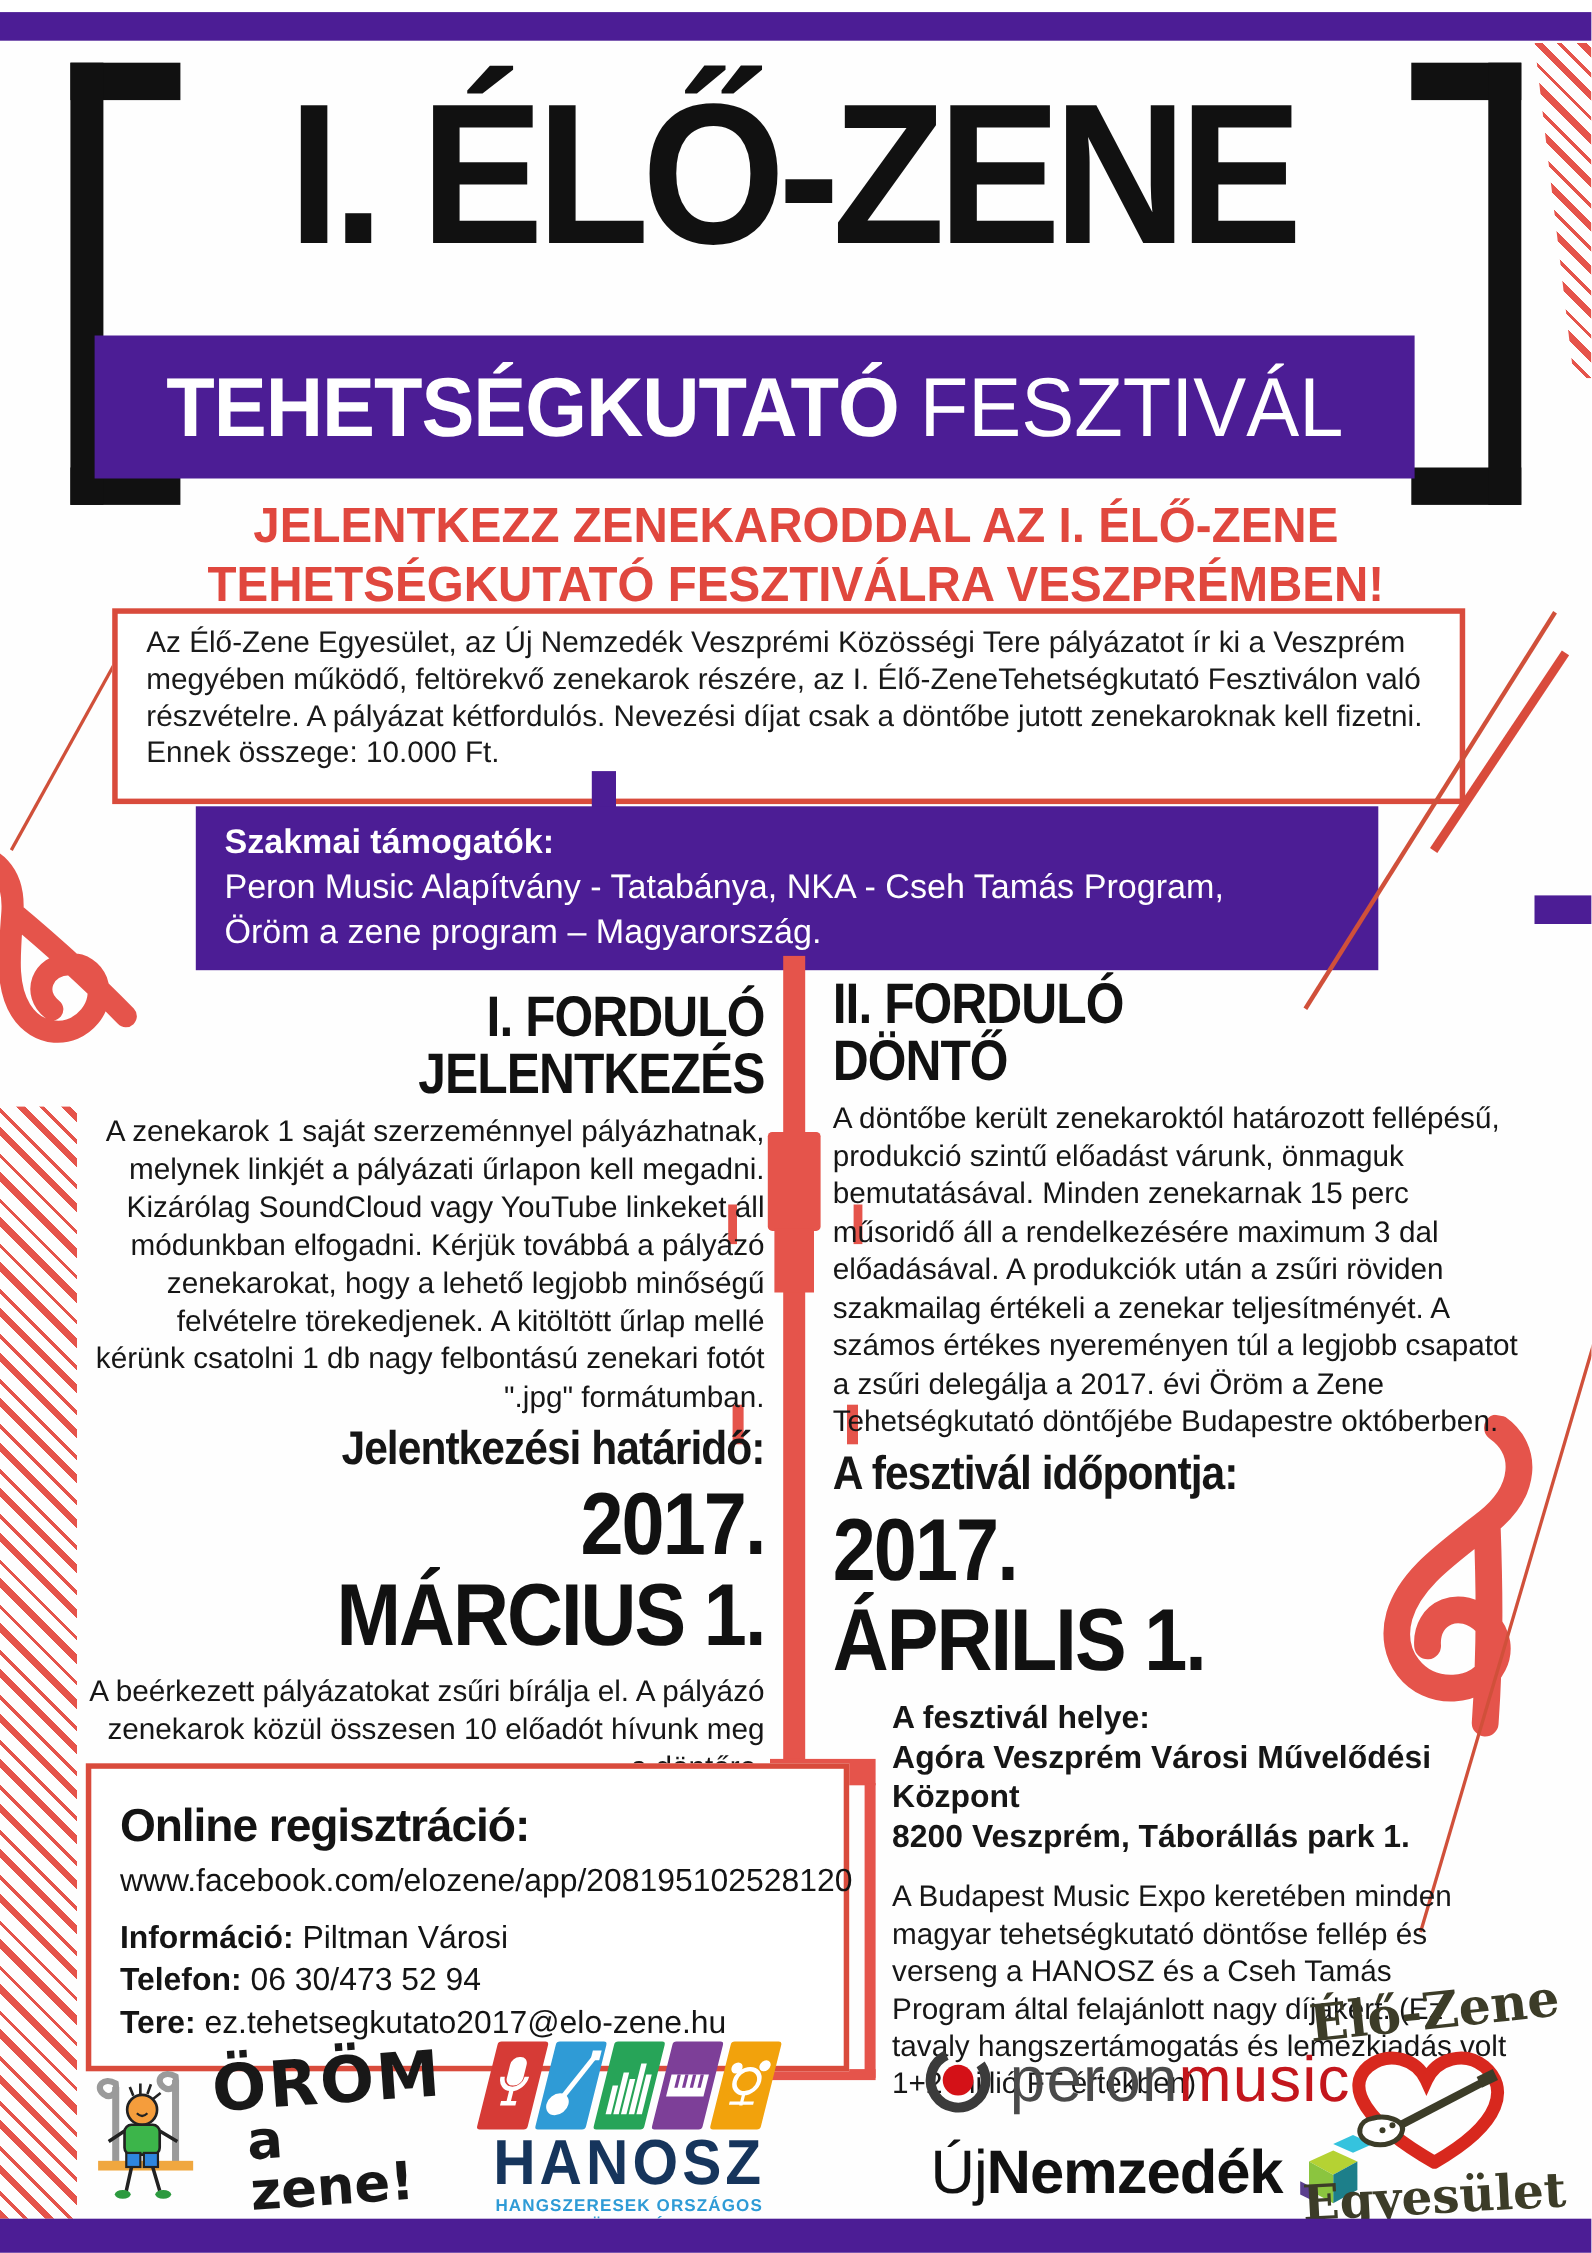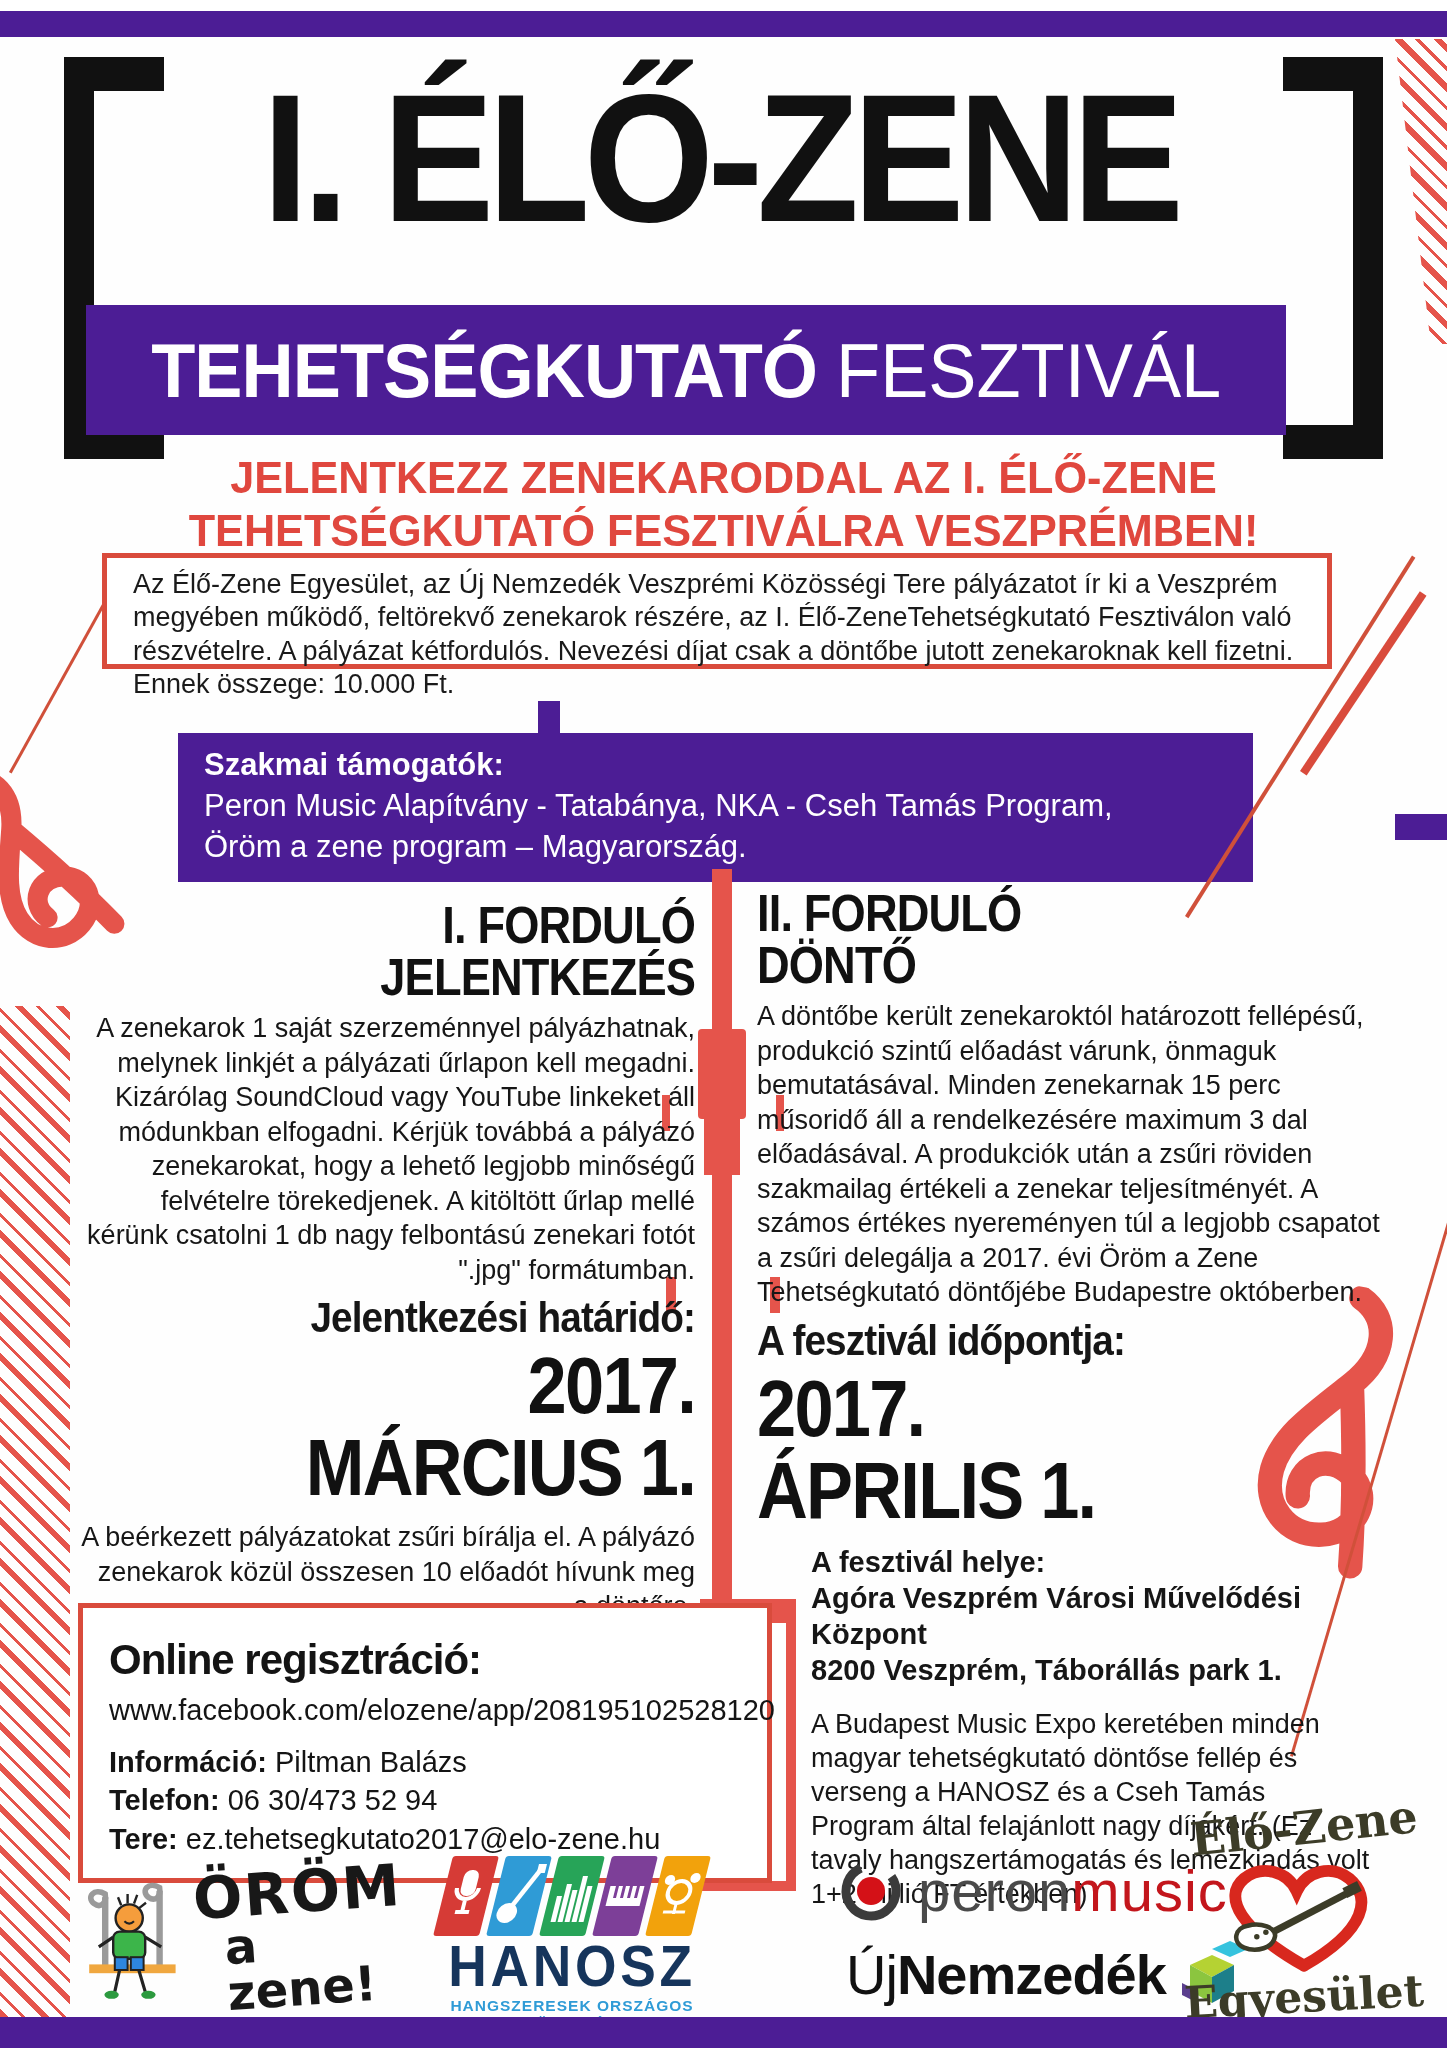--- a/index.html
+++ b/index.html
@@ -30,21 +30,21 @@
     font-weight:800; letter-spacing:-7px; color:#111; transform:scaleX(.92); transform-origin:center; white-space:nowrap; }
 
   .banner { left:86px; top:294px; width:1200px; height:130px; display:flex; align-items:center; justify-content:center; }
   .banner .in { color:#fff; font-size:76px; white-space:nowrap; transform:scaleX(.95); transform-origin:center; }
   .banner .b { font-weight:800; letter-spacing:-1px; }
   .banner .r2 { font-weight:400; margin-left:20px; letter-spacing:0; }
 
   .headline { left:60px; top:440px; width:1327px; text-align:center; color:#e0473e;
     font-weight:800; font-size:45px; line-height:1.18; transform:scaleX(.96); transform-origin:center; }
 
-  .introbox { left:102px; top:542px; width:1230px; height:116px; border:5px solid #d94b3c; background:#fff;
+  .introbox { left:102px; top:542px; width:1230px; height:178px; border:5px solid #d94b3c; background:#fff;
     padding:10px 26px; font-size:27px; line-height:1.24; color:#1a1a1a; }
 
   .connector1 { left:538px; top:690px; width:22px; height:36px; }
 
   .supporters { left:178px; top:722px; width:1075px; padding:12px 26px 14px; color:#fff; font-size:31px; line-height:1.32; }
   .supporters .lab { font-weight:700; }
 
   
   .stand div { position:absolute; background:#e5544b; }
   .st-bar   { left:712px; top:858px; width:20px; height:732px; }
@@ -209,21 +209,21 @@
       <div>A fesztivál helye:</div>
       <div>Agóra Veszprém Városi Művelődési Központ</div>
       <div>8200 Veszprém, Táborállás park 1.</div>
     </div>
     <p class="expo">A Budapest Music Expo keretében minden magyar tehetségkutató döntőse fellép és verseng a HANOSZ és a Cseh Tamás Program által felajánlott nagy díjakért. (Ez tavaly hangszertámogatás és lemezkiadás volt 1+2 millió FT értékben)</p>
   </div>
 
   <div class="abs regbox">
     <h3>Online regisztráció:</h3>
     <div class="url">www.facebook.com/elozene/app/208195102528120</div>
-    <div class="row"><span class="lab">Információ:</span> <span>Piltman Balázs</span></div>
+    <div class="row"><span class="lab">Információ:</span> <span>Piltman Városi</span></div>
     <div class="row"><span class="lab">Telefon:</span> <span>06 30/473 52 94</span></div>
     <div class="row"><span class="lab">Tere:</span> <span>ez.tehetsegkutato2017@elo-zene.hu</span></div>
   </div>
 
   <div class="abs orom">
     <svg width="150" height="160" viewBox="0 0 150 170">
       <path d="M44 30 C30 22 20 34 30 42 C38 48 46 42 44 30 Z" fill="none" stroke="#9a9a9a" stroke-width="7"></path>
       <line x1="44" y1="34" x2="44" y2="122" stroke="#9a9a9a" stroke-width="8"></line>
       <path d="M112 22 C98 14 88 26 98 34 C106 40 114 34 112 22 Z" fill="none" stroke="#9a9a9a" stroke-width="7"></path>
       <line x1="112" y1="26" x2="112" y2="122" stroke="#9a9a9a" stroke-width="8"></line>

